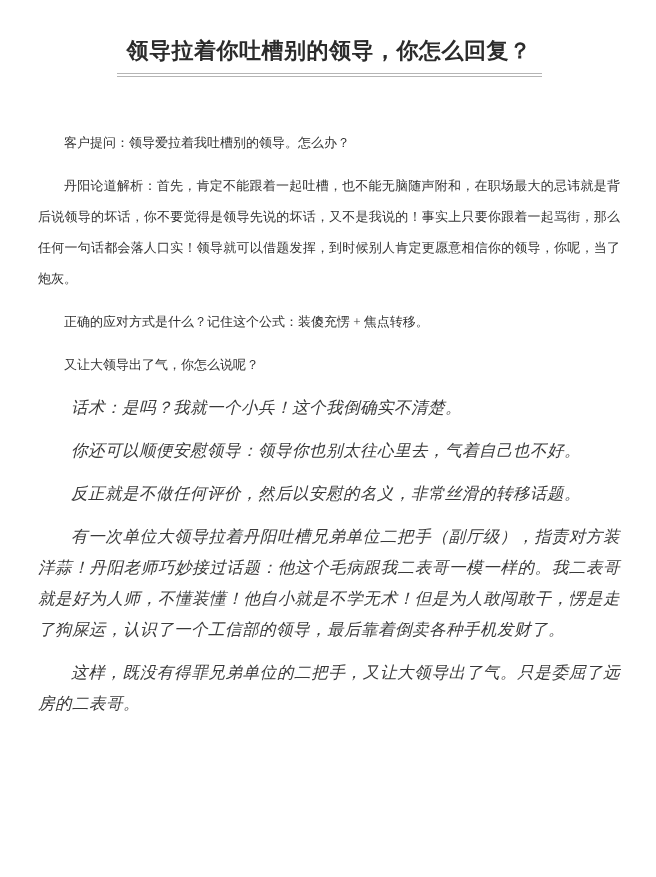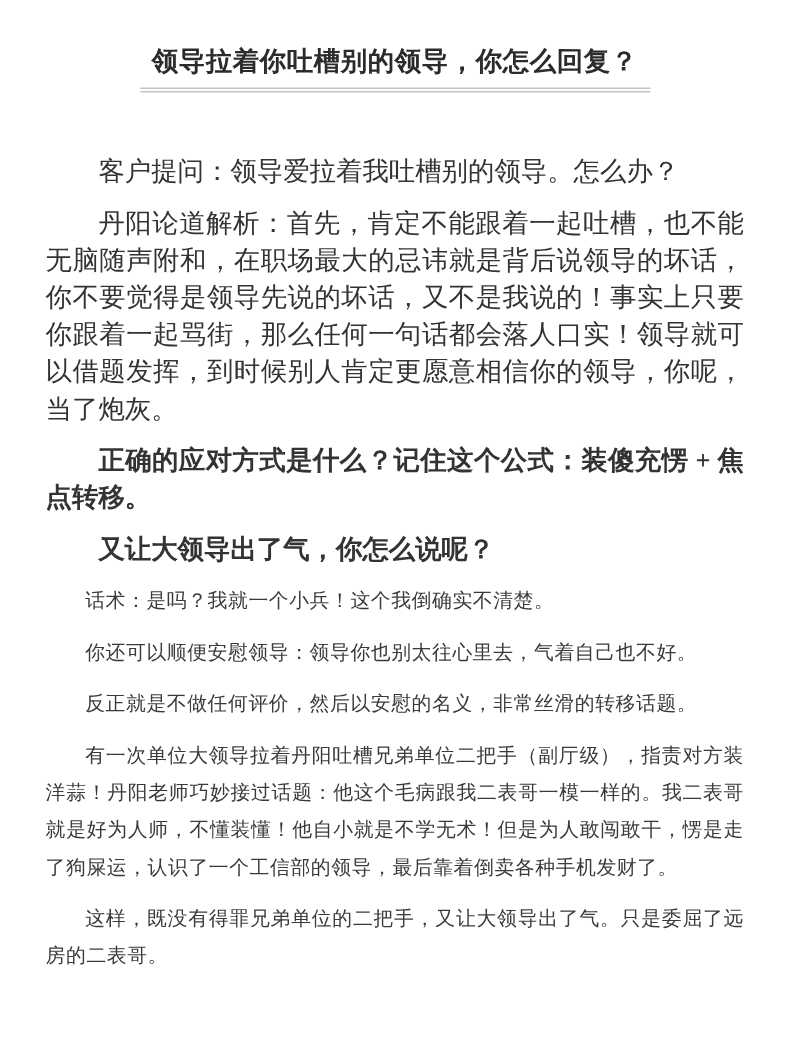--- a/index.html
+++ b/index.html
@@ -31,30 +31,31 @@
     color: var(--title-color, #2b2b2b);
     border-bottom: 4px double var(--rule-color, #b5b5b5);
     text-align: center;
     white-space: nowrap;
   }
   .content {
     width: 100%;
   }
   .para {
     margin: 0 0 12px 0;
-    font-size: 22px;
+    font-size: 13px;
     line-height: 31px;
     color: var(--text-color, #333333);
     text-align: justify;
     text-indent: 2em;
   }
   .para.bold {
-    font-weight: bold;
+    font-weight: normal;
   }
   .para.quote {
+    font-style: italic;
     font-size: 16.5px;
     letter-spacing: 0.5px;
     color: var(--quote-color, #3a3a3a);
   }
 </style>
 </head>
 <body>
 
 <div class="page">
   <h1 class="title">领导拉着你吐槽别的领导，你怎么回复？</h1>

